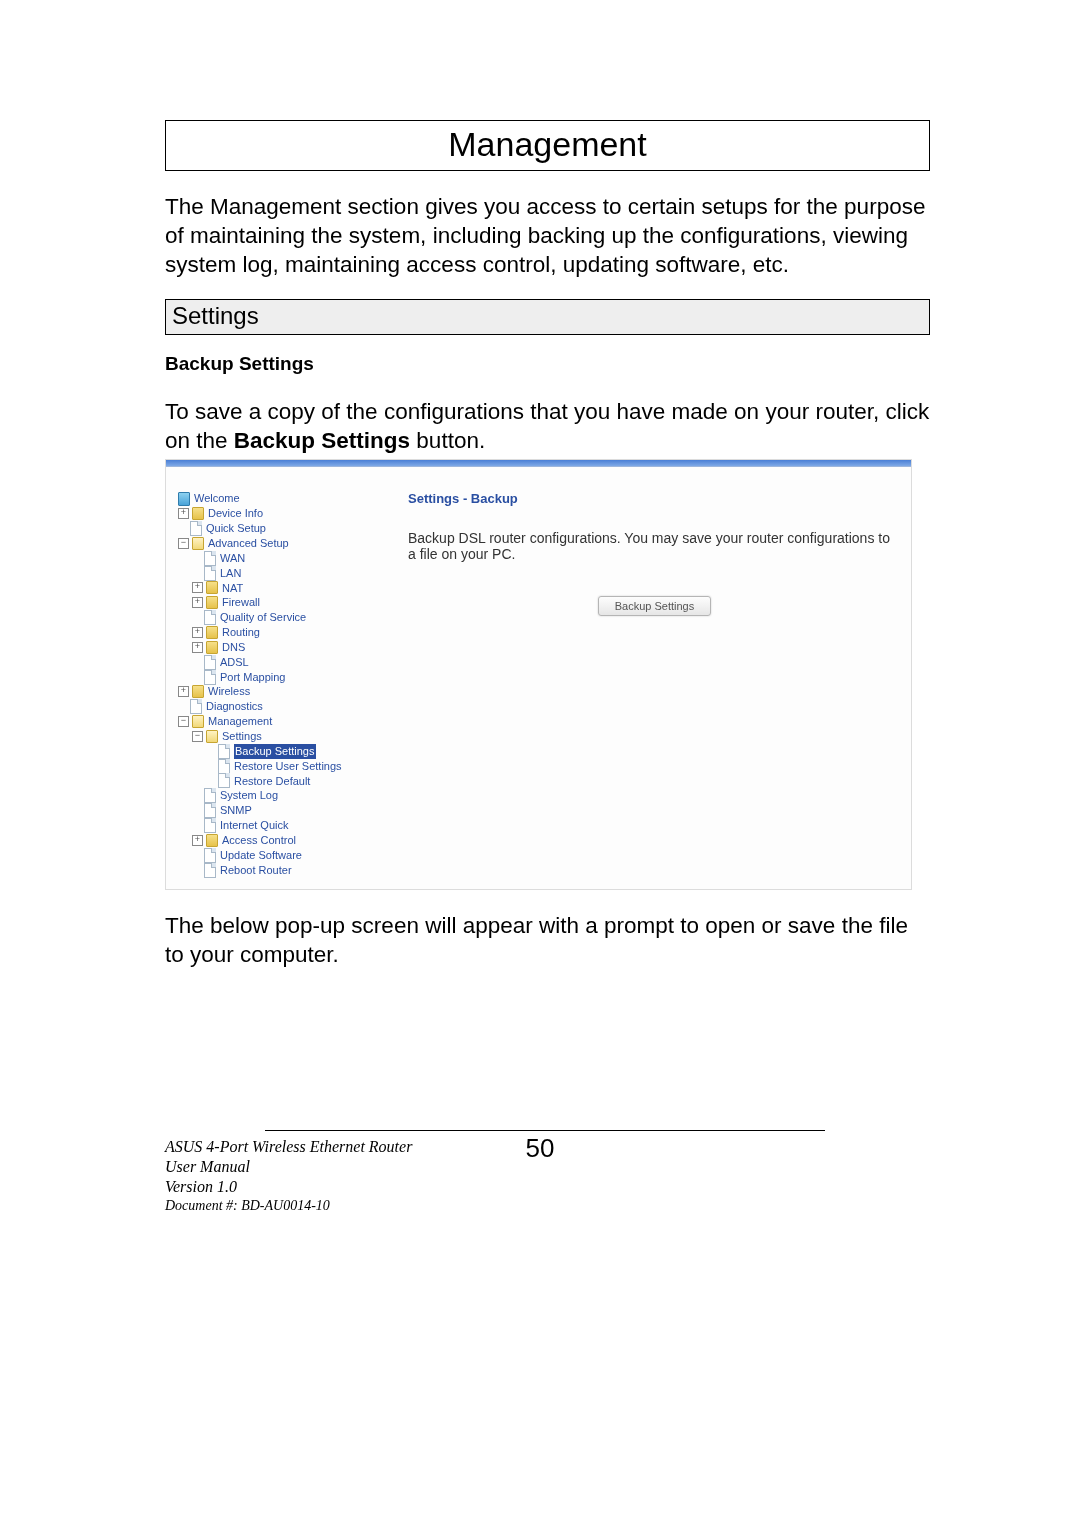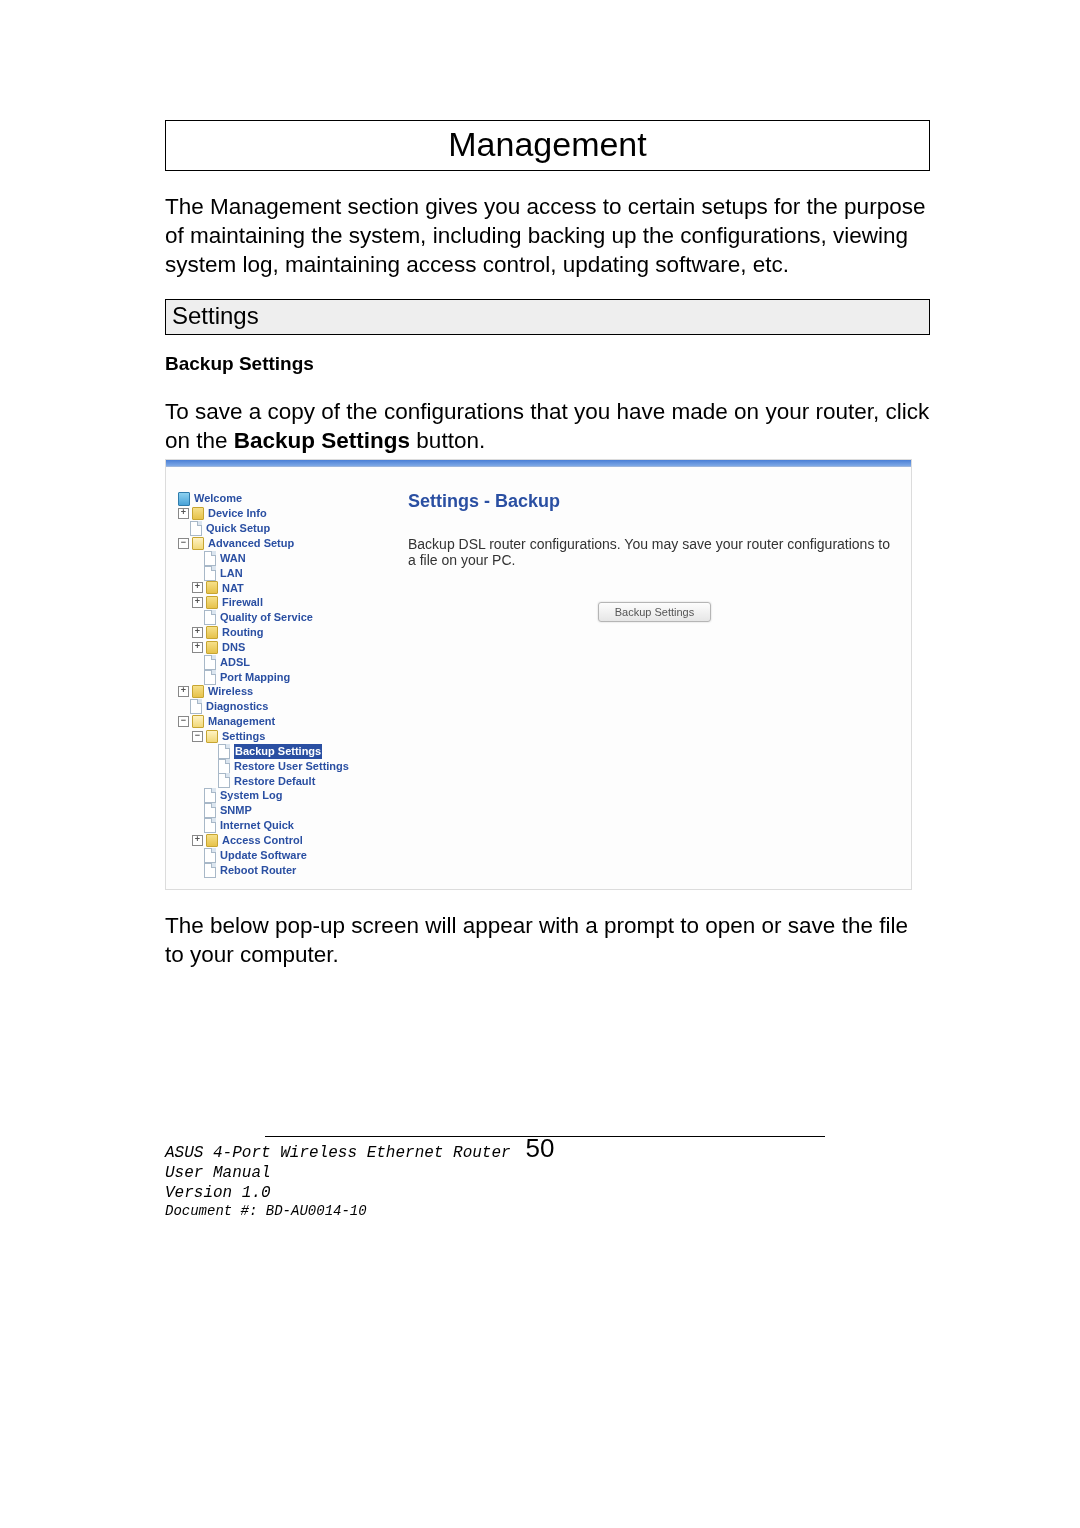--- a/index.html
+++ b/index.html
@@ -62,21 +62,21 @@
     background: linear-gradient(#4a7fd6, #7fa9e6);
     border-bottom: 1px solid #9db6dd;
   }
   .ss-body {
     display: flex;
     padding: 24px 10px 12px 12px;
   }
   .tree {
     width: 200px;
     font-size: 11px;
-    font-weight: bold;
+    font-weight: normal;
     line-height: 1.35;
   }
   .tree-row {
     display: flex;
     align-items: center;
     white-space: nowrap;
   }
   .tree-row .txt { color: #2a4fa2; }
   .tree-row.highlight .txt {
     background: #2a4fa2;
@@ -138,21 +138,21 @@
     border-radius: 1px;
   }
 
   .content-pane {
     flex: 1;
     padding-left: 30px;
   }
   .panel-title {
     color: #2a4fa2;
     font-weight: bold;
-    font-size: 18px;
+    font-size: 13px;
     margin-bottom: 24px;
   }
   .panel-text {
     font-size: 14px;
     color: #333;
     margin-bottom: 34px;
   }
   .ss-btn {
     display: block;
     margin: 0 auto;
@@ -167,25 +167,25 @@
   }
 
   .footer-rule {
     border-top: 1px solid #000;
     width: 560px;
     margin: 0 auto 6px auto;
   }
   .footer {
     position: absolute;
     left: 165px;
-    bottom: 28px;
+    bottom: 34px;
     width: 760px;
     font-style: italic;
     font-size: 16px;
-    font-family: Liberation Mono, monospace;
+    font-family: Liberation Serif, serif;
   }
   .footer .line { line-height: 1.25; }
   .page-number {
     position: absolute;
     left: 50%;
     transform: translateX(-50%);
     bottom: 84px;
     font-size: 26px;
     font-style: normal;
     margin-top: 8px;

